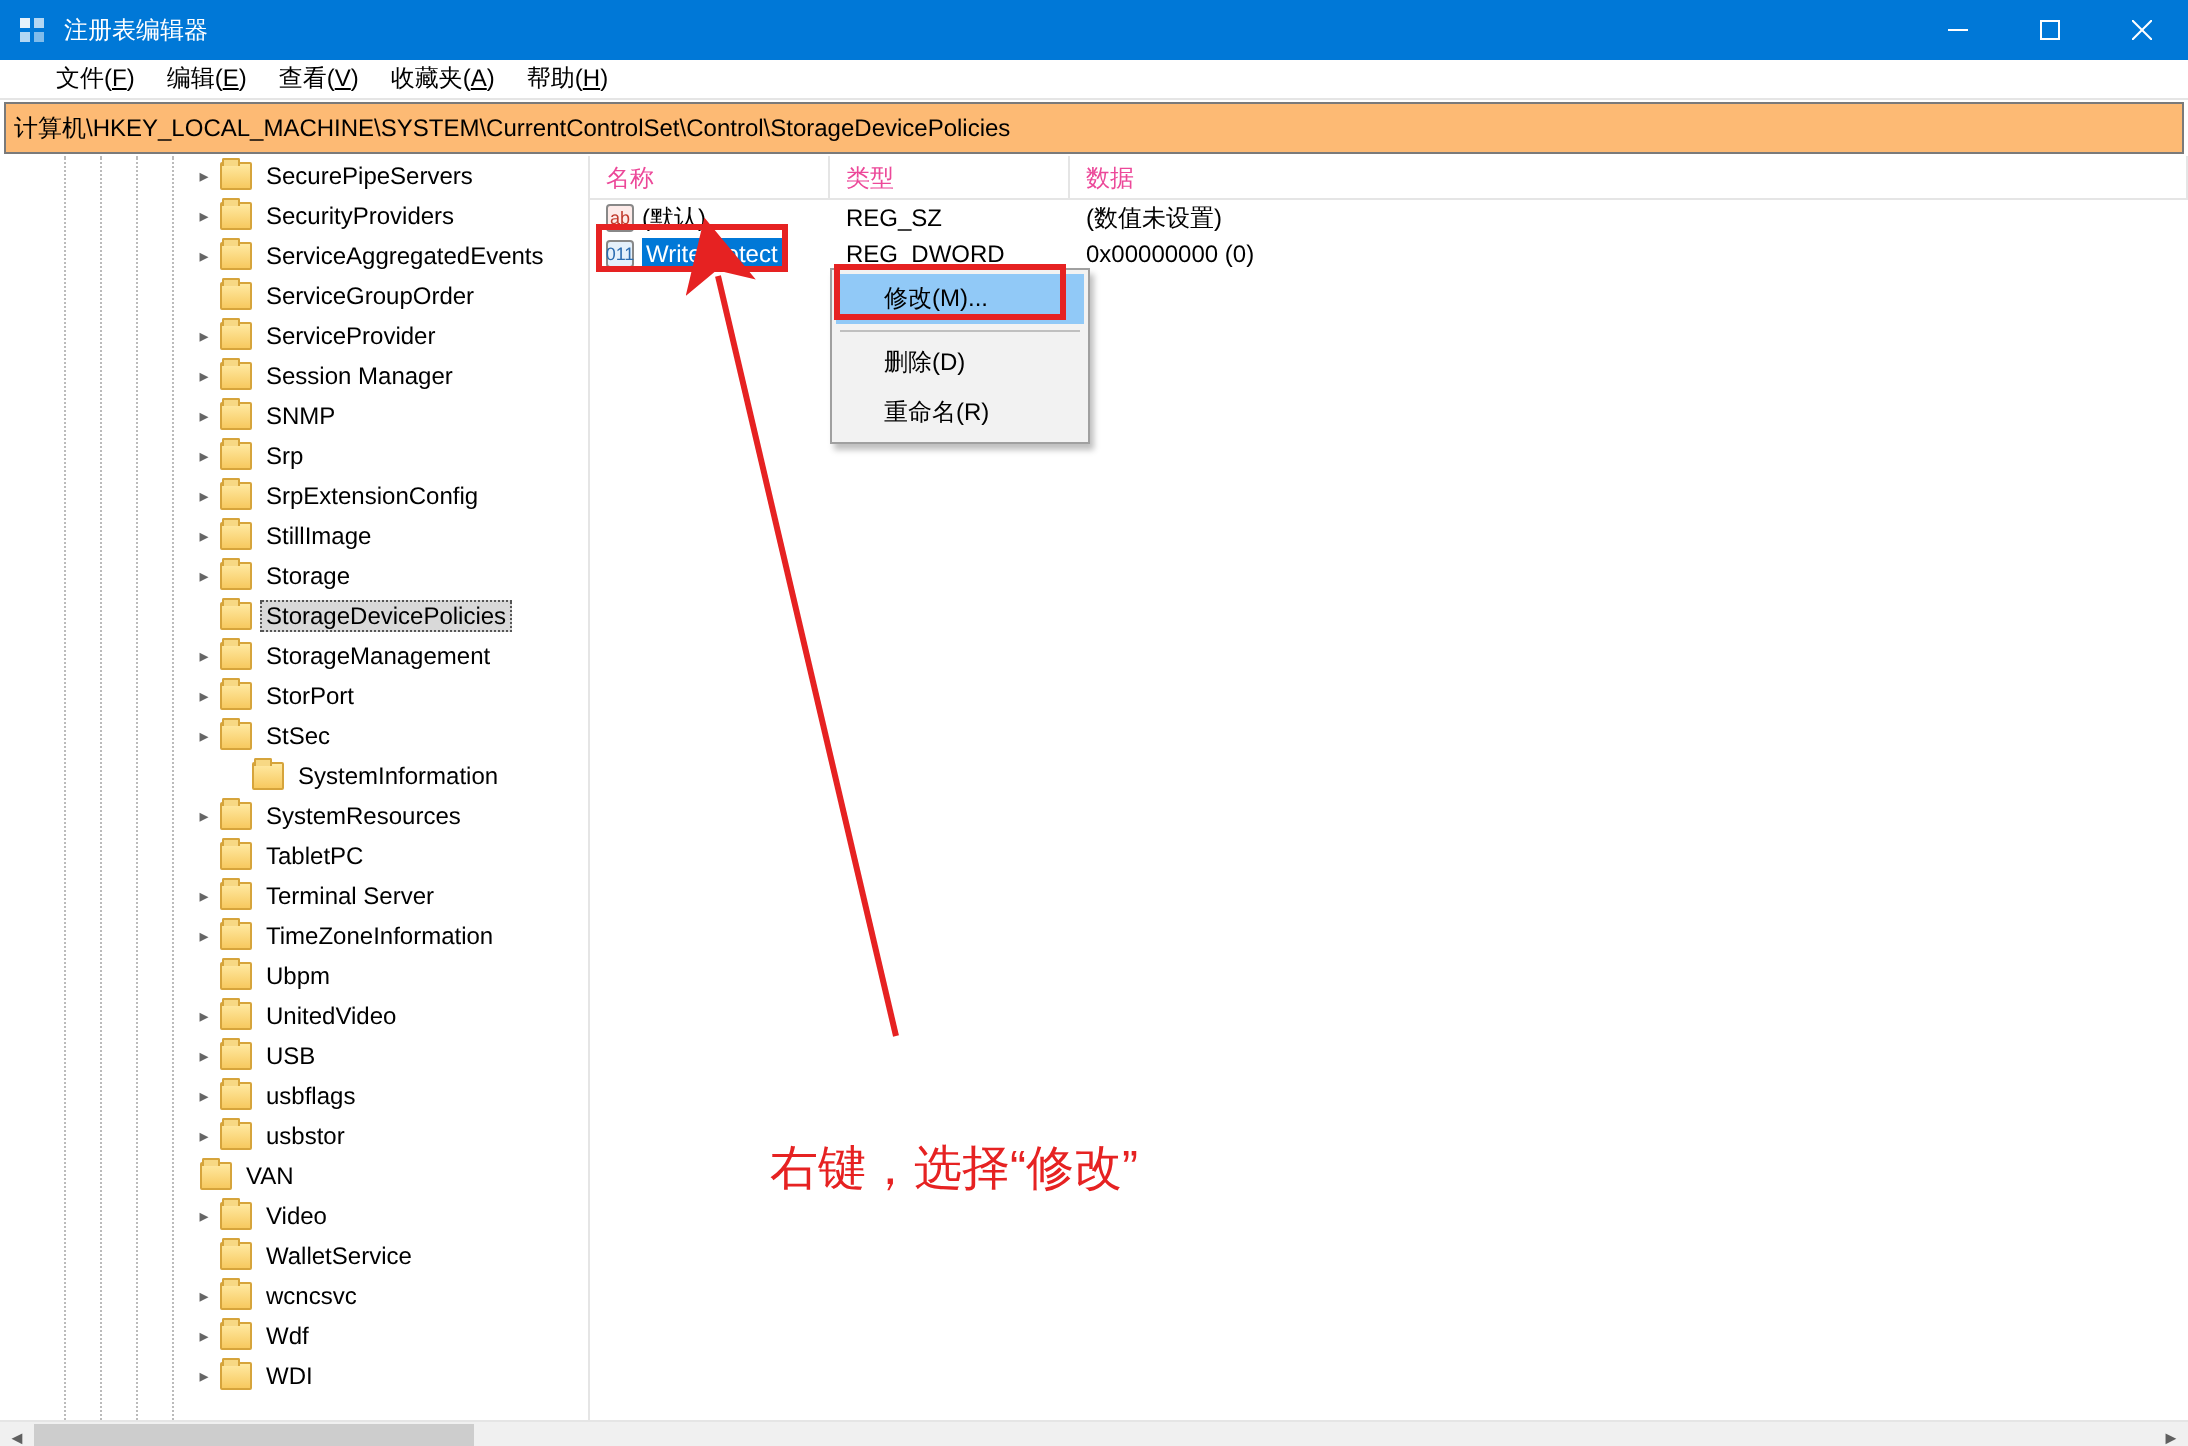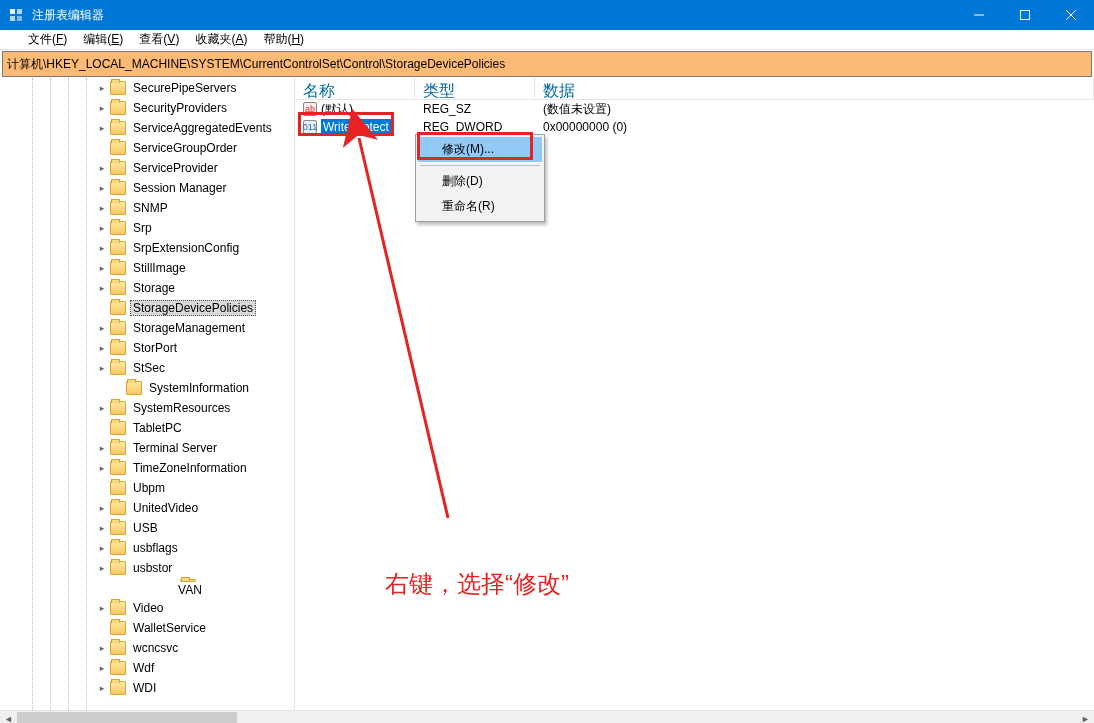--- a/index.html
+++ b/index.html
@@ -31,21 +31,21 @@
 .tree-row { display: flex; align-items: center; height: 20px; white-space: nowrap; }
 .tree-row .expander { width: 12px; height: 12px; display: inline-flex; align-items: center; justify-content: center; color: #666; font-size: 9px; margin-right: 2px; cursor: default; }
 .tree-row .folder-icon { width: 16px; height: 14px; margin-right: 4px; display: inline-block; background: linear-gradient(#ffe9a2, #f7c95f); border: 1px solid #d6a43b; border-radius: 1px; position: relative; }
 .tree-row .folder-icon::before { content: ""; position: absolute; top: -3px; left: 0; width: 7px; height: 3px; background: #f7d884; border: 1px solid #d6a43b; border-bottom: none; border-radius: 1px 1px 0 0; }
 .tree-row .label { padding: 1px 3px; }
 .tree-row.selected .label { background: #d9d9d9; border: 1px dotted #555; padding: 0 2px; }
 .vline { position: absolute; top: 0; bottom: 0; border-left: 1px dotted #bbb; }
 
 
 .list-header { display: flex; height: 22px; border-bottom: 1px solid #e5e5e5; background: #fff; }
-.list-header .col { padding: 3px 8px; border-right: 1px solid #e5e5e5; color: #0369a1; font-size: 16px; }
+.list-header .col { padding: 3px 8px; border-right: 1px solid #e5e5e5; color: #ec4899; font-size: 12px; }
 .list-rows { padding: 0; }
 .list-row { display: flex; height: 18px; align-items: center; }
 .list-row .cell { padding: 0 8px; overflow: hidden; white-space: nowrap; }
 .list-row .reg-icon { width: 14px; height: 14px; margin-right: 4px; display: inline-flex; align-items: center; justify-content: center; font-size: 9px; border: 1px solid #888; border-radius: 2px; }
 .reg-sz { background: #fdebe9; color: #c0392b; }
 .reg-dw { background: #e4f0fb; color: #2b6cb0; }
 .list-row.selected { }
 .list-row.selected .name-text { background: #0078d7; color: #fff; padding: 1px 2px; }
 
 
@@ -235,21 +235,21 @@
         <div class="tree-row" style="padding-left: 96px;">
           <span class="expander">▸</span>
           <span class="folder-icon"></span>
           <span class="label">usbflags</span>
         </div>
         <div class="tree-row" style="padding-left: 96px;">
           <span class="expander">▸</span>
           <span class="folder-icon"></span>
           <span class="label">usbstor</span>
         </div>
-        <div class="tree-row" style="padding-left: 86px; flex-direction: column;">
+        <div class="tree-row" style="padding-left: 86px;">
           <span class="expander"></span>
           <span class="folder-icon"></span>
           <span class="label">VAN</span>
         </div>
         <div class="tree-row" style="padding-left: 96px;">
           <span class="expander">▸</span>
           <span class="folder-icon"></span>
           <span class="label">Video</span>
         </div>
         <div class="tree-row" style="padding-left: 96px;">

